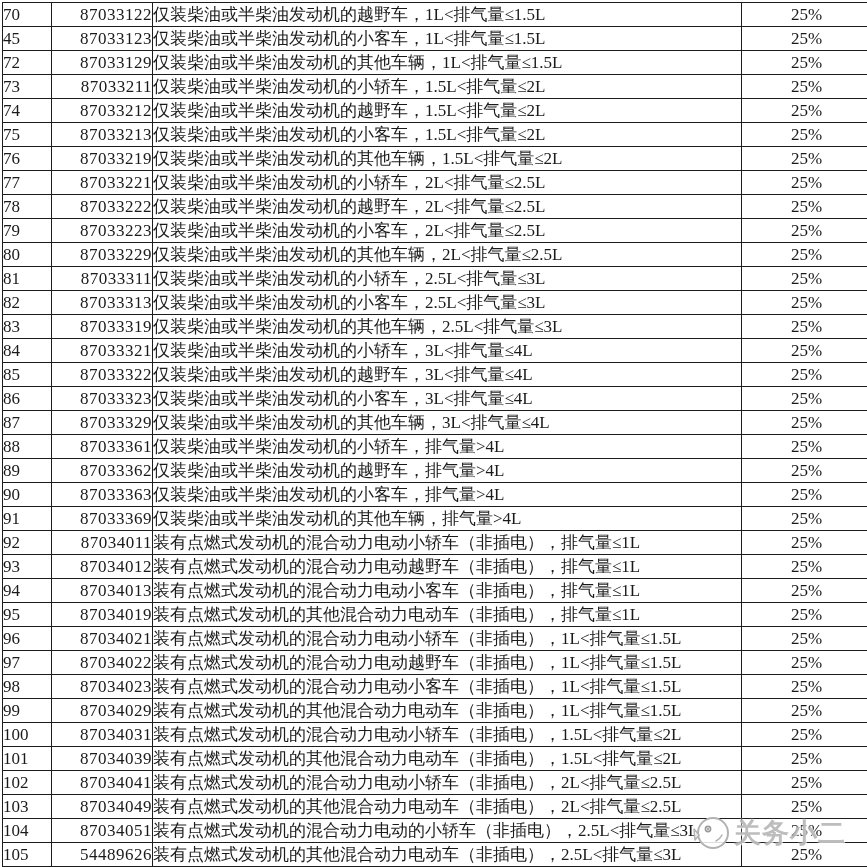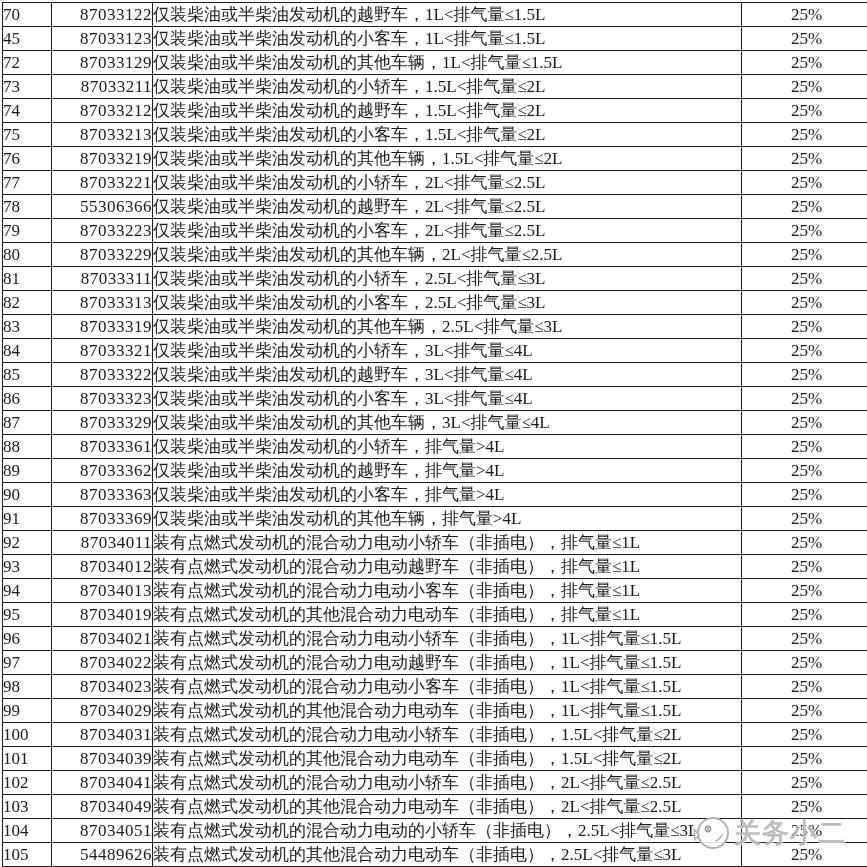--- a/index.html
+++ b/index.html
@@ -107,21 +107,21 @@
           <td class="c-rate">25%</td>
         </tr>
         <tr>
           <td class="c-no">77</td>
           <td class="c-code">87033221</td>
           <td class="c-desc">仅装柴油或半柴油发动机的小轿车，2L&lt;排气量≤2.5L</td>
           <td class="c-rate">25%</td>
         </tr>
         <tr>
           <td class="c-no">78</td>
-          <td class="c-code">55306366</td>
+          <td class="c-code">87033222</td>
           <td class="c-desc">仅装柴油或半柴油发动机的越野车，2L&lt;排气量≤2.5L</td>
           <td class="c-rate">25%</td>
         </tr>
         <tr>
           <td class="c-no">79</td>
           <td class="c-code">87033223</td>
           <td class="c-desc">仅装柴油或半柴油发动机的小客车，2L&lt;排气量≤2.5L</td>
           <td class="c-rate">25%</td>
         </tr>
         <tr>

